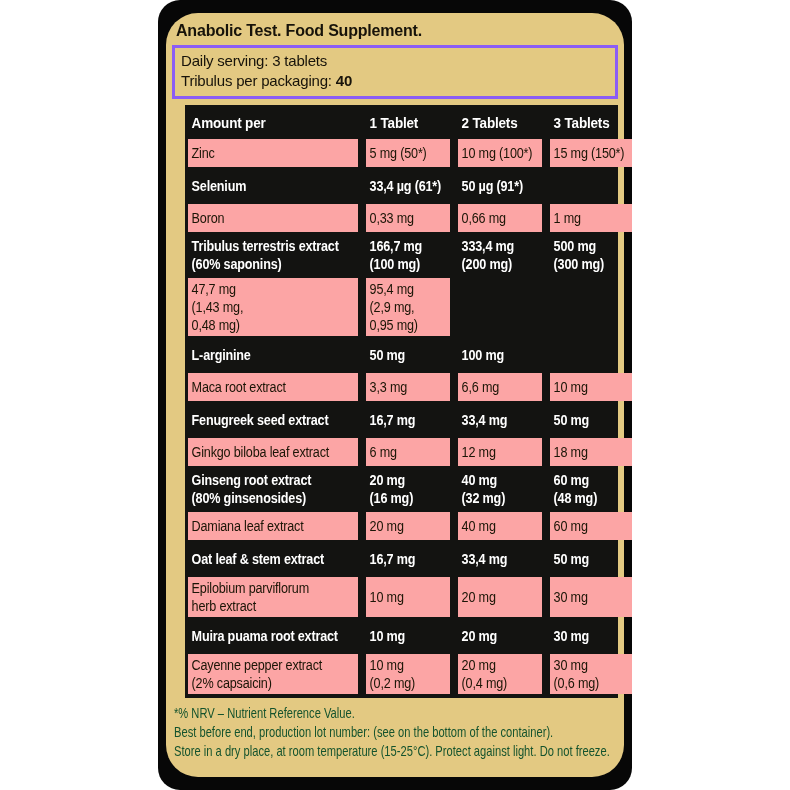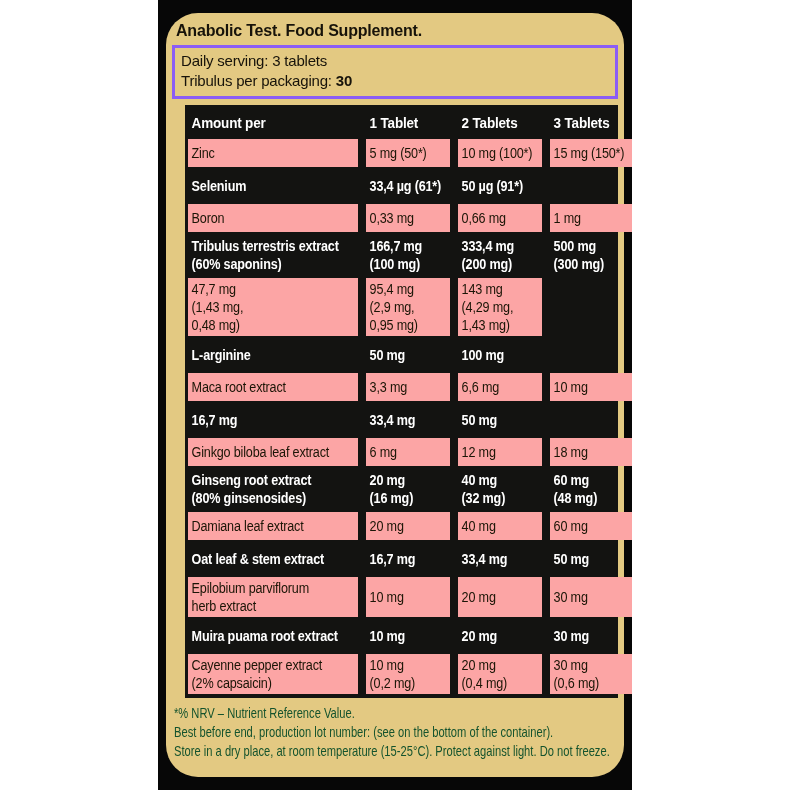--- a/index.html
+++ b/index.html
@@ -7,20 +7,21 @@
     width:790px; height:790px;
     background:#ffffff;
     font-family:"Liberation Sans", sans-serif;
     overflow:hidden;
   }
   .photo {
     width:474px; height:790px;
     margin:0 auto;
     background:#070707;
     overflow:hidden;
+    border-radius:22px;
   }
   .label {
     box-sizing:border-box;
     width:458px; height:764px;
     margin:13px auto 0;
     background:#e3c982;
     border-radius:32px;
     padding:8px 6px 6px;
   }
   .title {
@@ -98,21 +99,21 @@
 </head>
 <body>
 
 <div class="photo">
   <div class="label">
 
     <div class="title">Anabolic Test. Food Supplement.</div>
 
     <div class="serving-box">
       <div>Daily serving: 3 tablets</div>
-      <div><span>Tribulus per packaging: </span><span class="bold">30</span></div>
+      <div><span>Tribulus per packaging: </span><span class="bold">40</span></div>
     </div>
 
     <div class="table">
 
       <div class="trow thead">
         <div class="cell">
             <span class="tx">Amount per</span>
           </div>
         <div class="cell">
             <span class="tx">1 Tablet</span>
@@ -190,25 +191,20 @@
         <div class="cell">
             <span class="tx">47,7 mg
 (1,43 mg,
 0,48 mg)</span>
           </div>
         <div class="cell">
             <span class="tx">95,4 mg
 (2,9 mg,
 0,95 mg)</span>
           </div>
-        <div class="cell">
-            <span class="tx">143 mg
-(4,29 mg,
-1,43 mg)</span>
-          </div>
       </div>
 
       <div class="trow dark">
         <div class="cell">
             <span class="tx">L-arginine</span>
           </div>
         <div class="cell">
             <span class="tx">50 mg</span>
           </div>
         <div class="cell">
@@ -225,20 +221,23 @@
           </div>
         <div class="cell">
             <span class="tx">6,6 mg</span>
           </div>
         <div class="cell">
             <span class="tx">10 mg</span>
           </div>
       </div>
 
       <div class="trow dark">
+        <div class="cell">
+            <span class="tx">Fenugreek seed extract</span>
+          </div>
         <div class="cell">
             <span class="tx">16,7 mg</span>
           </div>
         <div class="cell">
             <span class="tx">33,4 mg</span>
           </div>
         <div class="cell">
             <span class="tx">50 mg</span>
           </div>
       </div>

